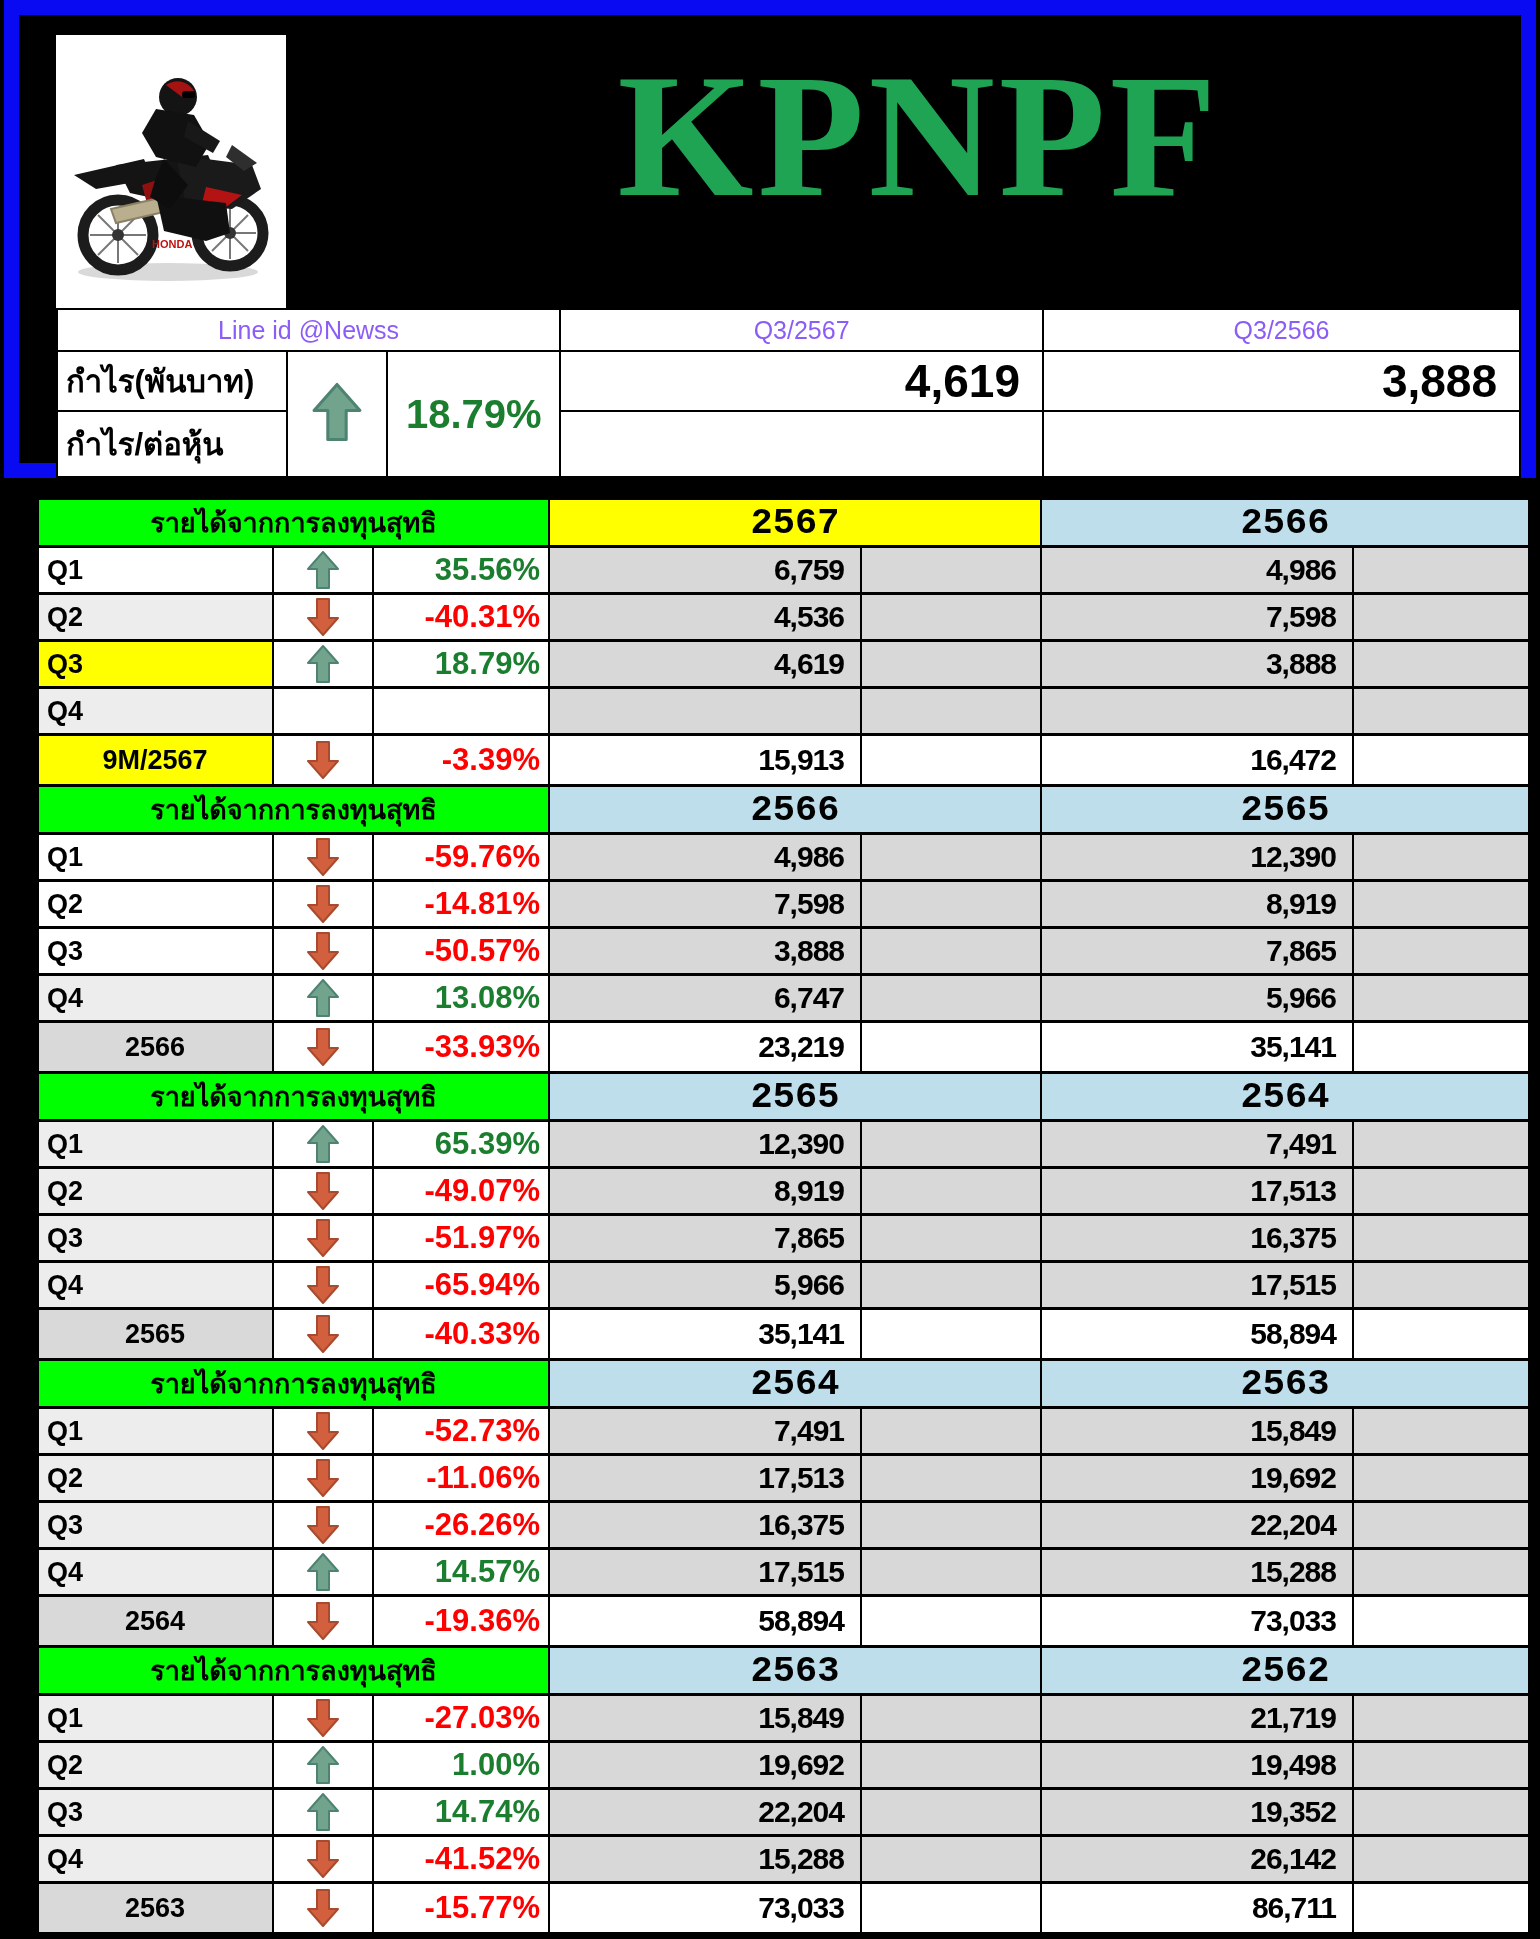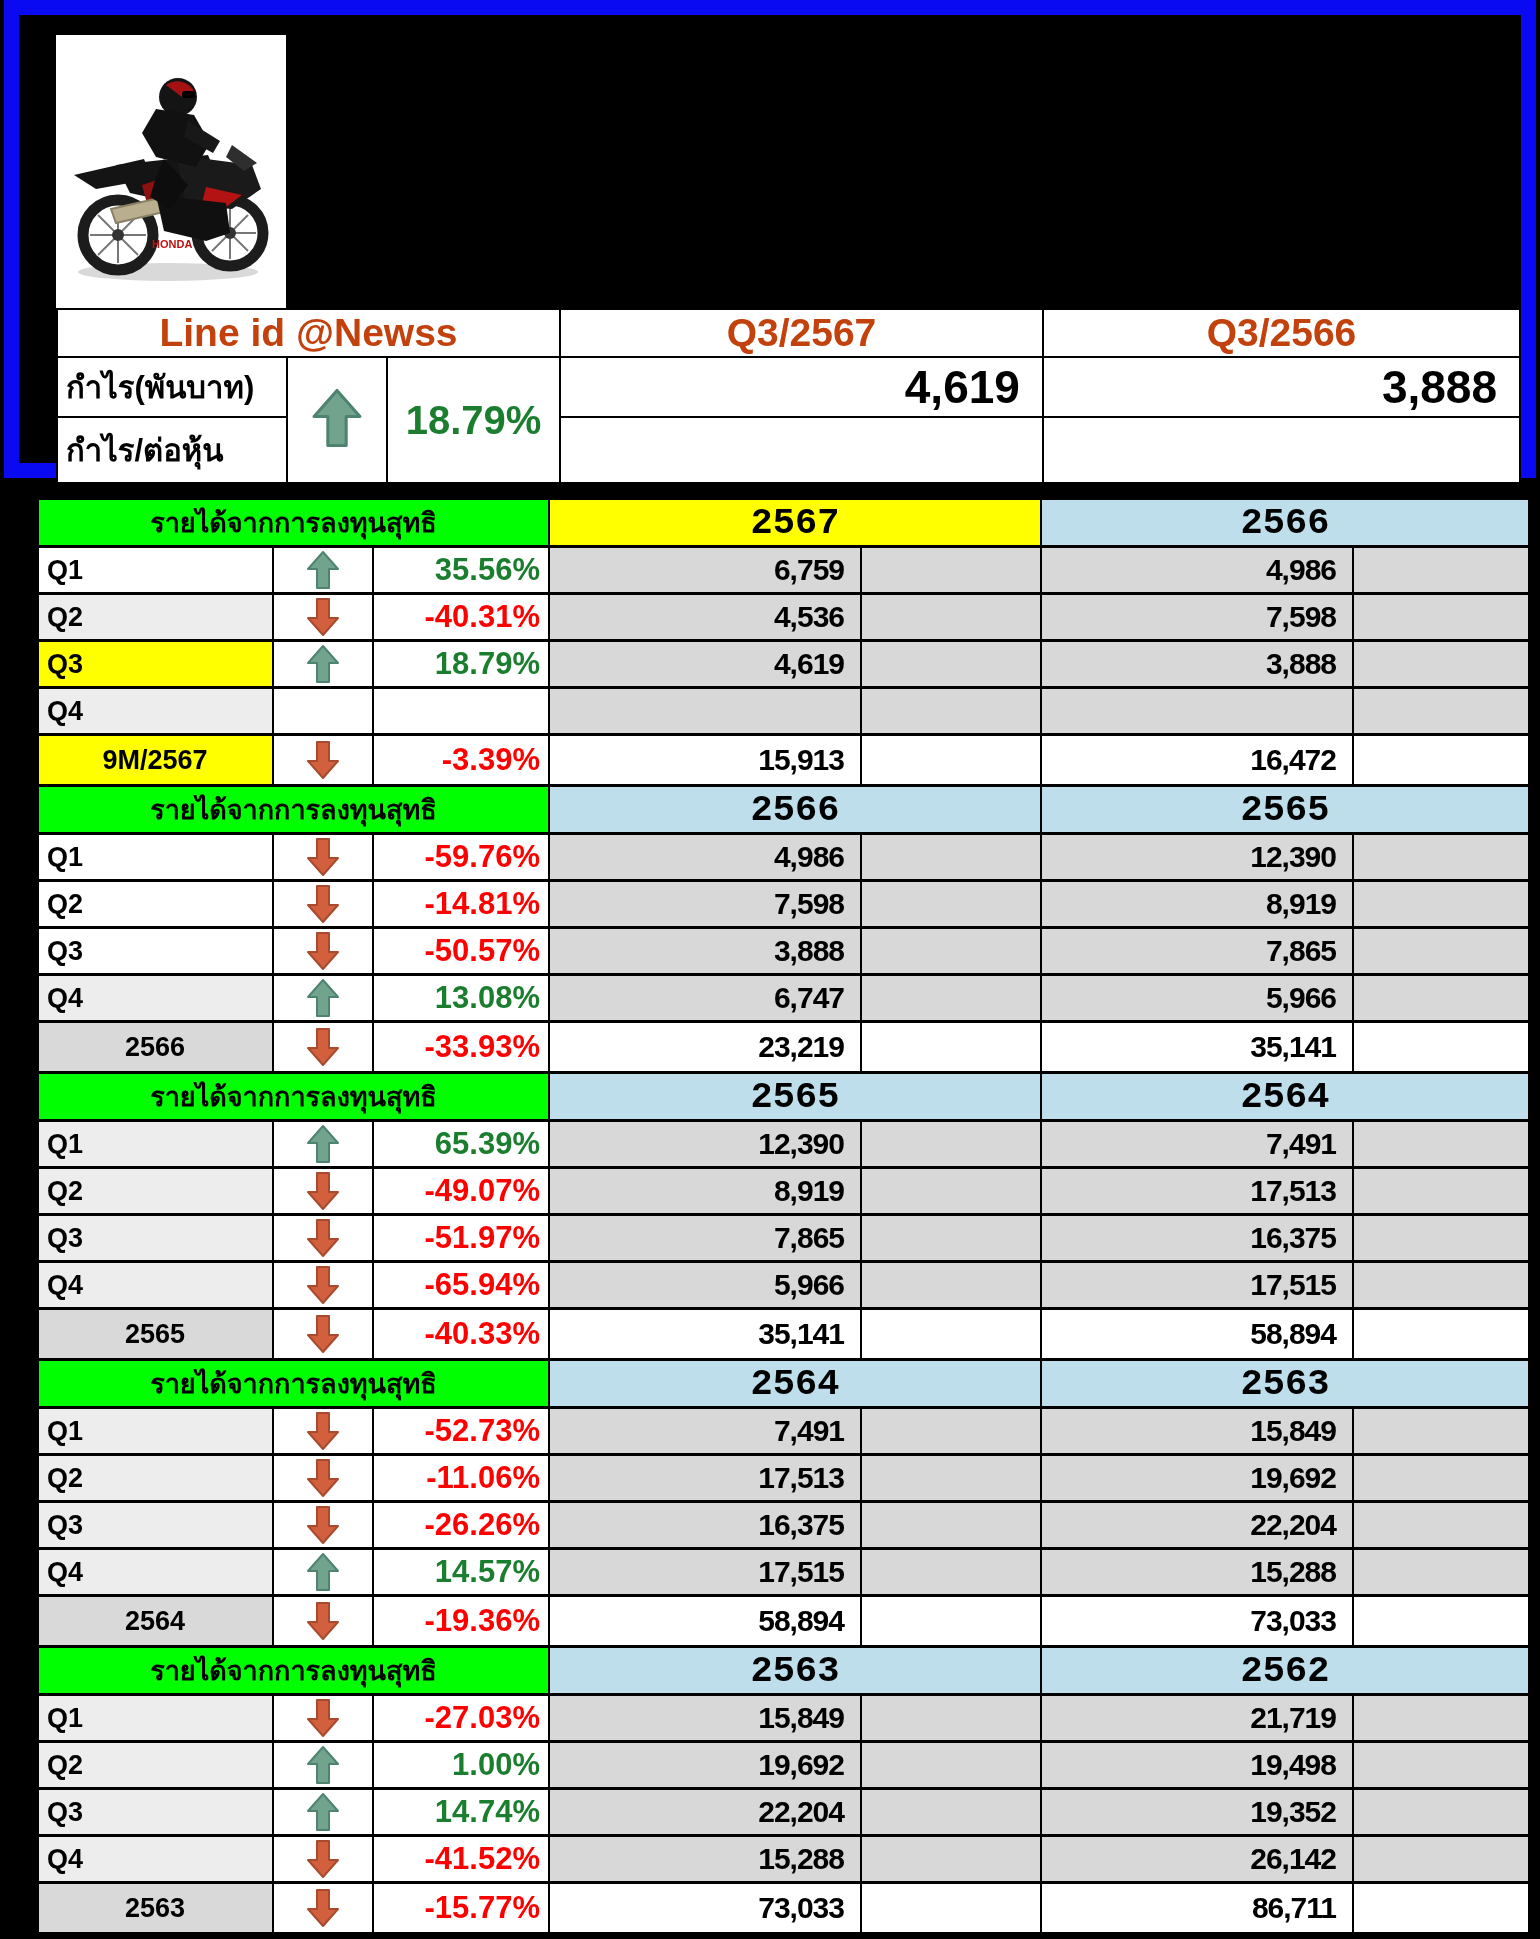--- a/index.html
+++ b/index.html
@@ -7,21 +7,21 @@
         font-family:"Liberation Sans",sans-serif;}
   
   .frame{position:absolute;left:4px;top:0;width:1532px;height:478px;
          border:15px solid #0a0af2;background:#000;box-sizing:border-box;}
   .moto{position:absolute;left:37px;top:20px;width:230px;height:273px;background:#fff;text-align:right;}
   .kpnpf{position:absolute;left:450px;top:34px;width:900px;text-align:center;
          font-family:"Liberation Serif",serif;font-weight:bold;font-size:175px;
          line-height:1.0;color:#1fa453;letter-spacing:4px;}
   table.top{position:absolute;left:37px;top:293px;border-collapse:collapse;table-layout:fixed;}
   table.top td{border:2px solid #000;background:#fff;overflow:hidden;}
-  .hdr{height:38px;text-align:center;font-weight:bold;font-size:39px;color:#c2410c;}
+  .hdr{height:38px;text-align:center;font-weight:normal;font-size:25px;color:#8b5cf6;}
   .hdr-line{background:linear-gradient(180deg,#15a046 0%,#4cbd72 22%,#d9f3e2 50%,#35b162 80%,#0f9a40 100%);}
   .hdr-y1{background:#ffff00;}
   .hdr-y2{background:#a8a8a8;}
   .toplabel{font-size:31px;font-weight:bold;padding-left:8px;height:56px;}
   .toplabel2{height:62px;}
   .topval{font-size:46px;font-weight:bold;text-align:right;padding-right:22px;}
   .bigpct{font-size:40px;font-weight:bold;color:#1b7e2f;text-align:center;}
   .bigarrow{text-align:center;}
   
   table.main{position:absolute;left:37px;top:497px;border-collapse:collapse;table-layout:fixed;}
@@ -78,20 +78,21 @@
         <polygon points="100,160 170,168 174,198 150,206 108,196" fill="#101010"></polygon>
         <circle cx="122" cy="62" r="19" fill="#141414"></circle>
         <path d="M110 50 A19 19 0 0 1 138 56 L126 62 Z" fill="#a51212"></path>
         <rect x="126" y="56" width="13" height="7" rx="3" fill="#000"></rect>
         <path d="M100 74 L138 80 L154 108 L140 132 L100 122 L86 98 Z" fill="#111"></path>
         <path d="M132 86 L164 106 L157 118 L128 102 Z" fill="#181818"></path>
         <path d="M108 124 L132 150 L114 174 L94 162 L100 142 Z" fill="#0d0d0d"></path>
         <text x="96" y="213" font-size="11" font-weight="bold" fill="#c01111" font-family="Liberation Sans, sans-serif">HONDA</text>
       </svg>
     </div>
+    <div class="kpnpf">KPNPF</div>
 
     <table class="top">
       <colgroup>
           <col style="width:233px">
           <col style="width:102px">
           <col style="width:174px">
                 <col style="width:494px">
           <col style="width:488px">
         </colgroup>
       <tbody>

